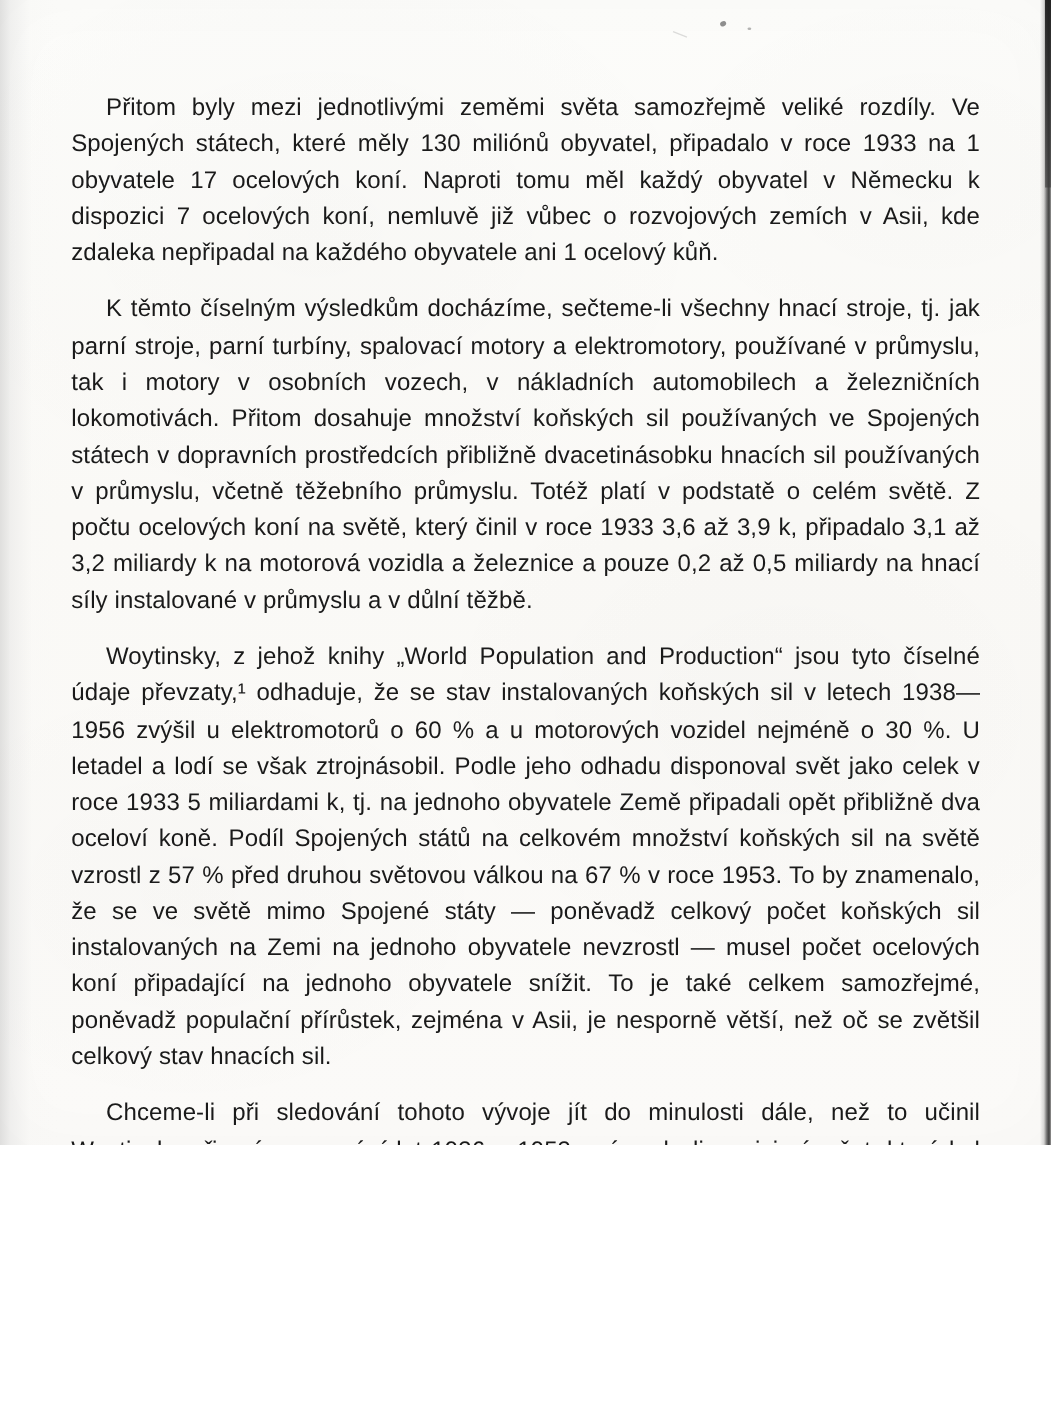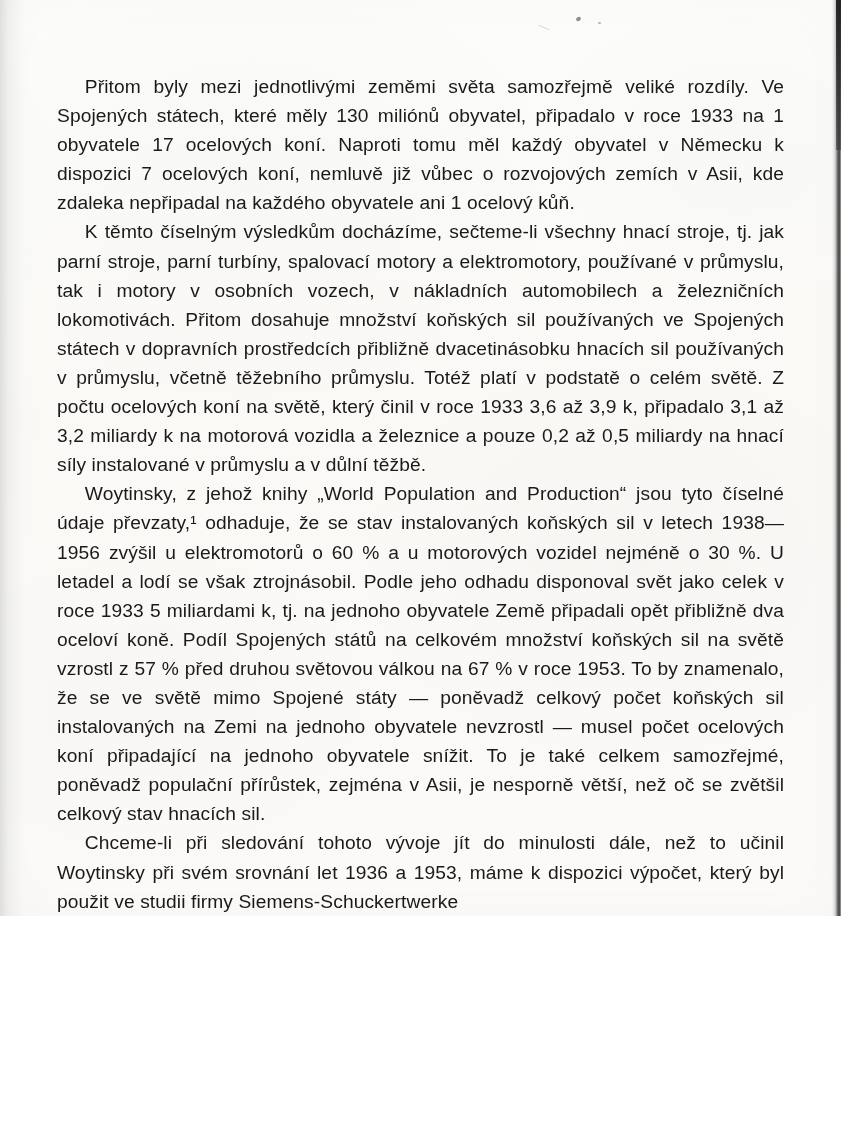--- a/index.html
+++ b/index.html
@@ -107,21 +107,21 @@
     margin: 0;
     font-size: 19.2px;
     line-height: 29.1px;
     text-align: justify;
     text-indent: 1.45em;
     letter-spacing: 0.1px;
     hyphens: manual;
     text-justify: inter-word;
   }
 
-  p.para + p.para { margin-top: 0; }
+  p.para + p.para { margin-top: 16px; }
 
   
   #footnote {
     position: absolute;
     left: 70px;
     top: 1000px;
     width: 560px;
     font-size: 15.6px;
     line-height: 20px;
     color: #1d1d1d;

